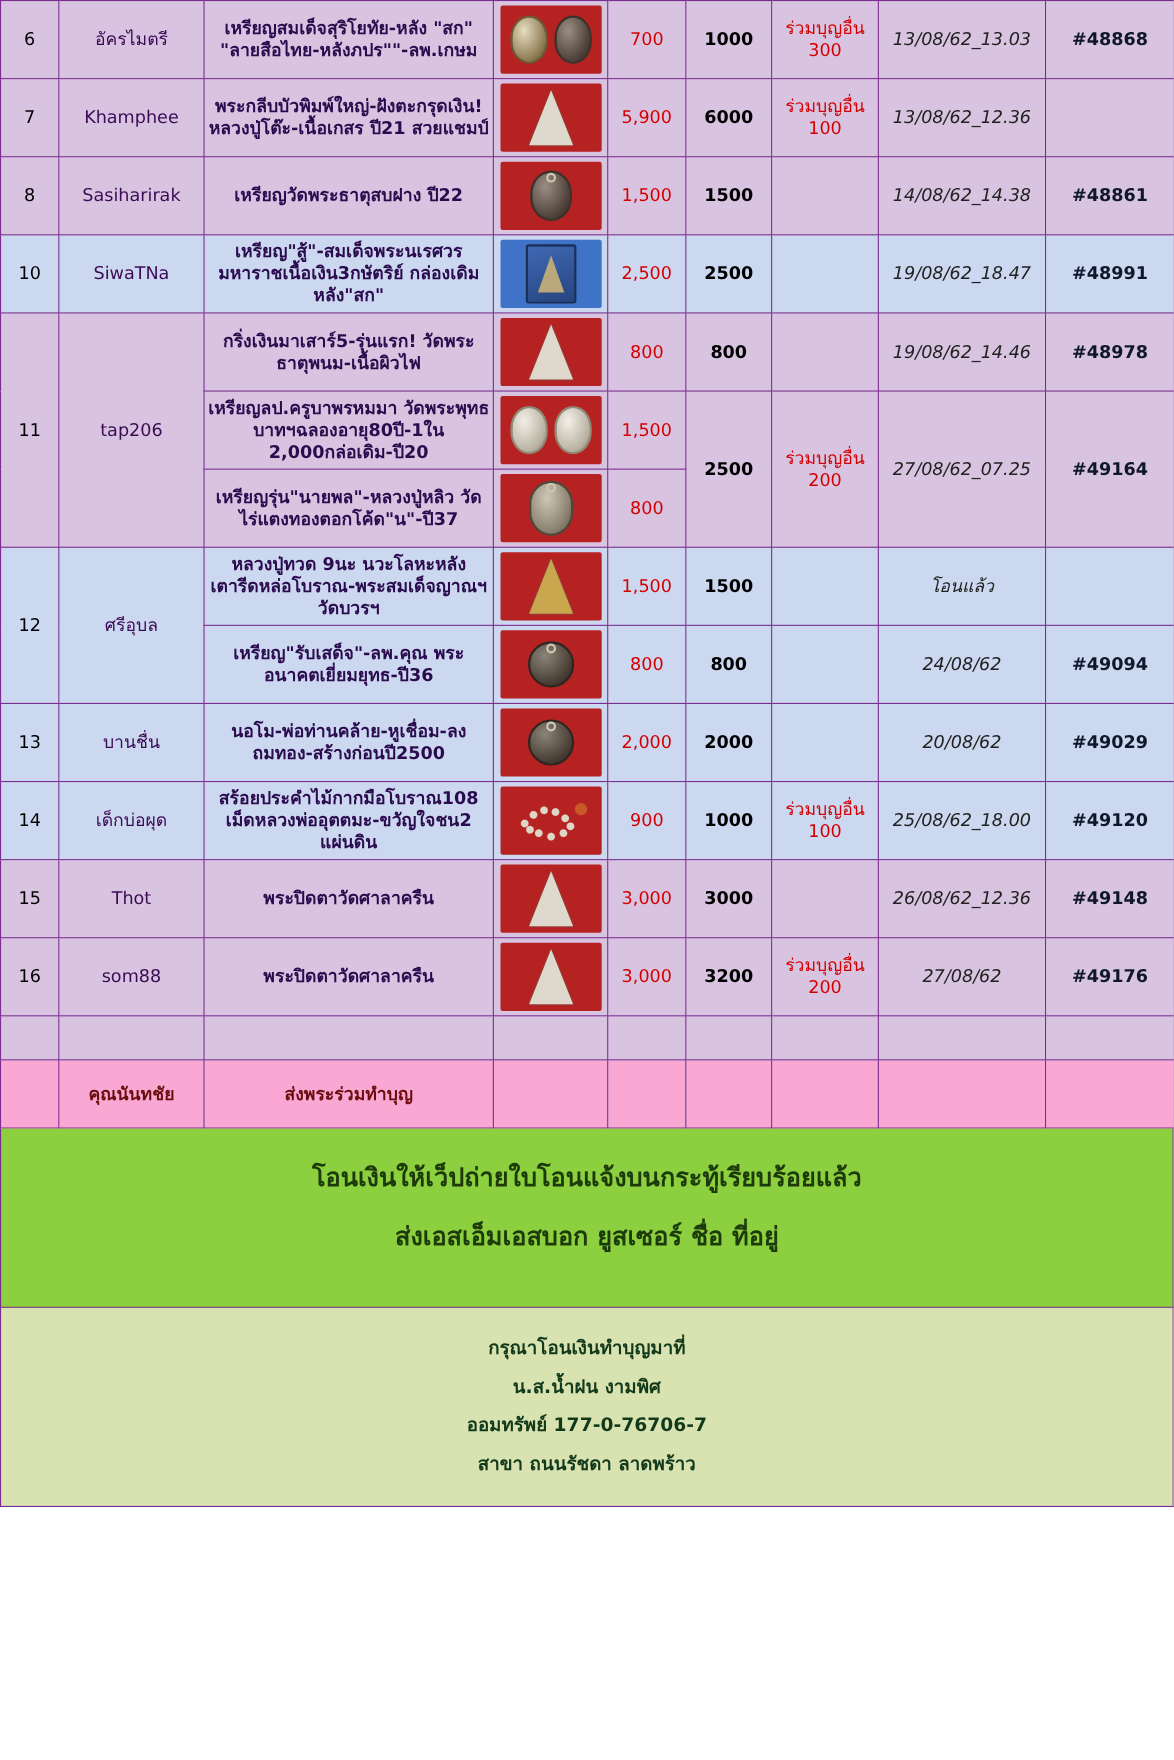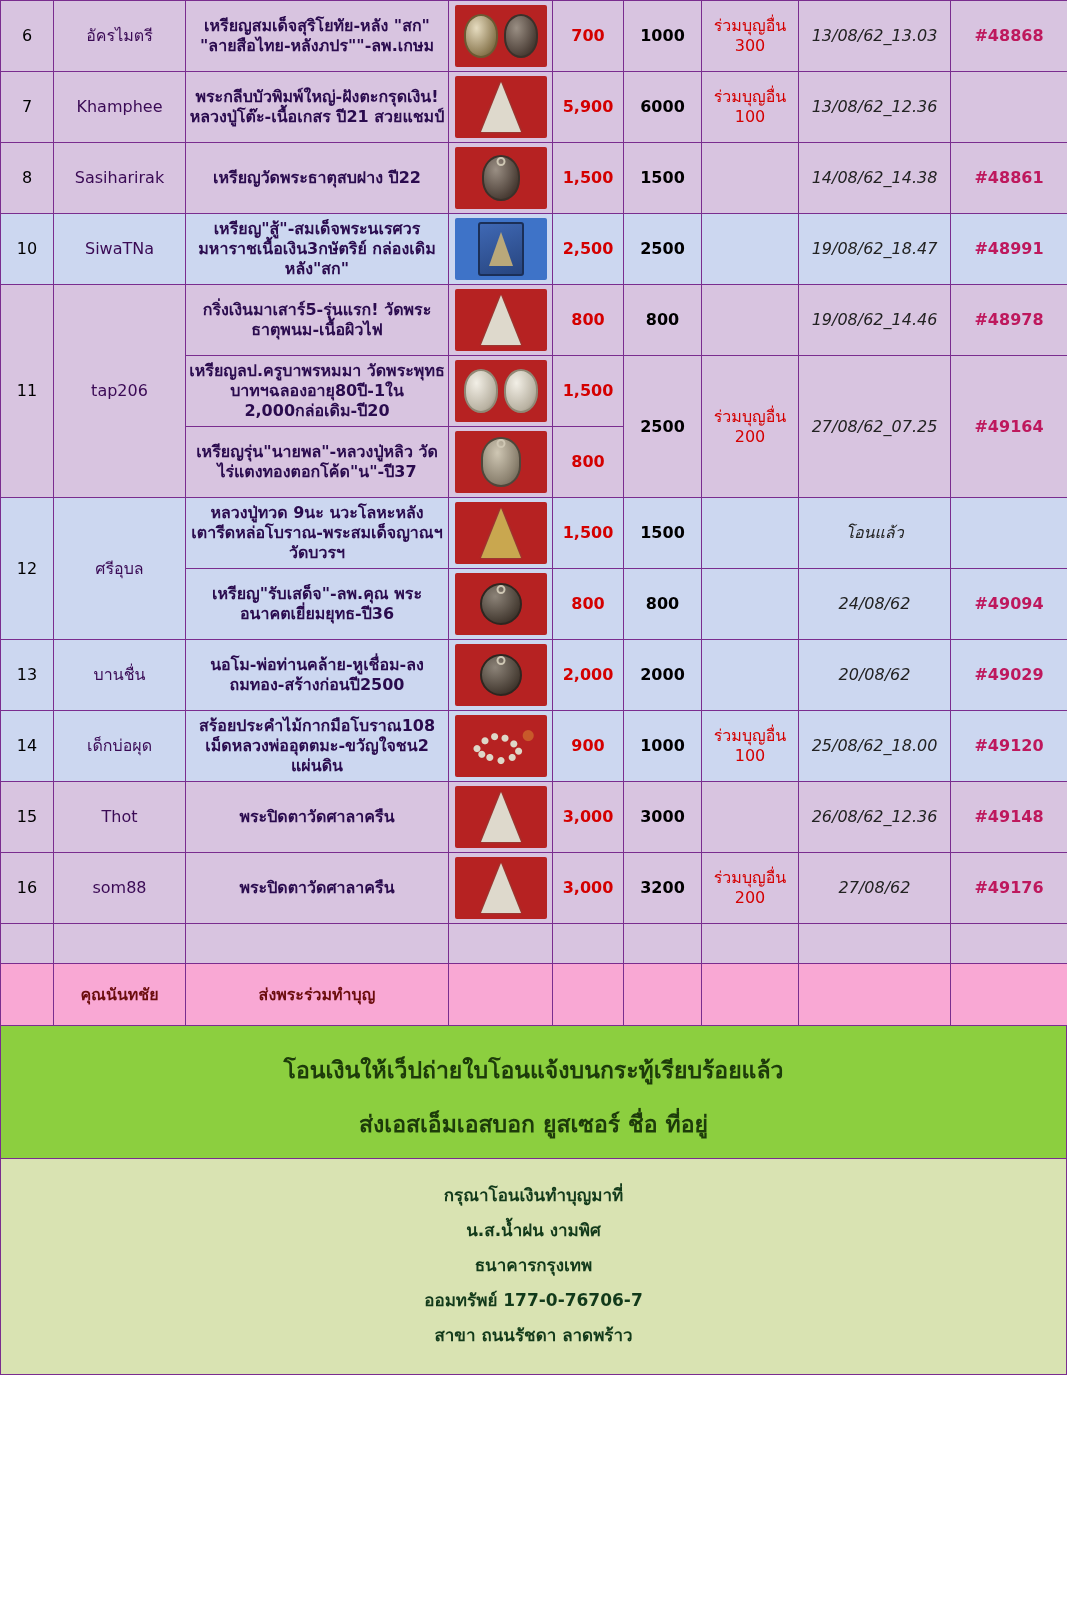--- a/index.html
+++ b/index.html
@@ -42,25 +42,25 @@
 
   .cell-no { font-size: 17px; color: #000; }
   .cell-user { font-weight: normal; font-size: 17px; color: #3a0a55; }
   .cell-desc {
     font-weight: bold;
     font-size: 15.5px;
     color: #2a0b4e;
     text-align: center;
     line-height: 1.3;
   }
-  .cell-bid { font-weight: bold; color: #d40000; font-size: 16.5px; }
+  .cell-bid { font-weight: normal; color: #d40000; font-size: 16.5px; }
   .cell-price { font-weight: bold; color: #000; font-size: 22px; }
   .cell-merit { font-weight: normal; color: #d40000; font-size: 14px; line-height: 1.25; }
   .cell-date { font-size: 15px; color: #222; font-style: italic; }
-  .cell-ref { font-weight: bold; color: #be185d; font-size: 18px; }
+  .cell-ref { font-weight: bold; color: #0f172a; font-size: 18px; }
 
   .cell-img { padding: 2px; }
   .amulet {
     width: 92px;
     height: 62px;
     margin: 0 auto;
     border-radius: 2px;
     position: relative;
     overflow: hidden;
     background: #b62222;
@@ -159,21 +159,21 @@
     font-weight: bold;
     color: #6b0d0d;
     font-size: 17px;
   }
 
   .notice {
     background: #8ccf3f;
     border-left: 1px solid #7a2d8f;
     border-right: 1px solid #7a2d8f;
     border-bottom: 1px solid #7a2d8f;
-    padding: 26px 10px 16px;
+    padding: 26px 10px 46px;
     text-align: center;
   }
   .notice p {
     margin: 0 0 18px;
     font-size: 23px;
     font-weight: bold;
     color: #1d3b0a;
   }
   .notice p:last-child { margin-bottom: 0; }
 
@@ -448,16 +448,15 @@
 </table>
 
 <div class="notice">
   <p>โอนเงินให้เว็ปถ่ายใบโอนแจ้งบนกระทู้เรียบร้อยแล้ว</p>
   <p>ส่งเอสเอ็มเอสบอก  ยูสเซอร์ ชื่อ ที่อยู่</p>
 </div>
 
 <div class="bank">
   <p>กรุณาโอนเงินทำบุญมาที่</p>
   <p>น.ส.น้ำฝน งามพิศ</p>
-  <p>ธนาคารกรุงเทพ</p>
   <p>ออมทรัพย์  177-0-76706-7</p>
   <p>สาขา ถนนรัชดา ลาดพร้าว</p>
 </div>
 
 </body></html>

